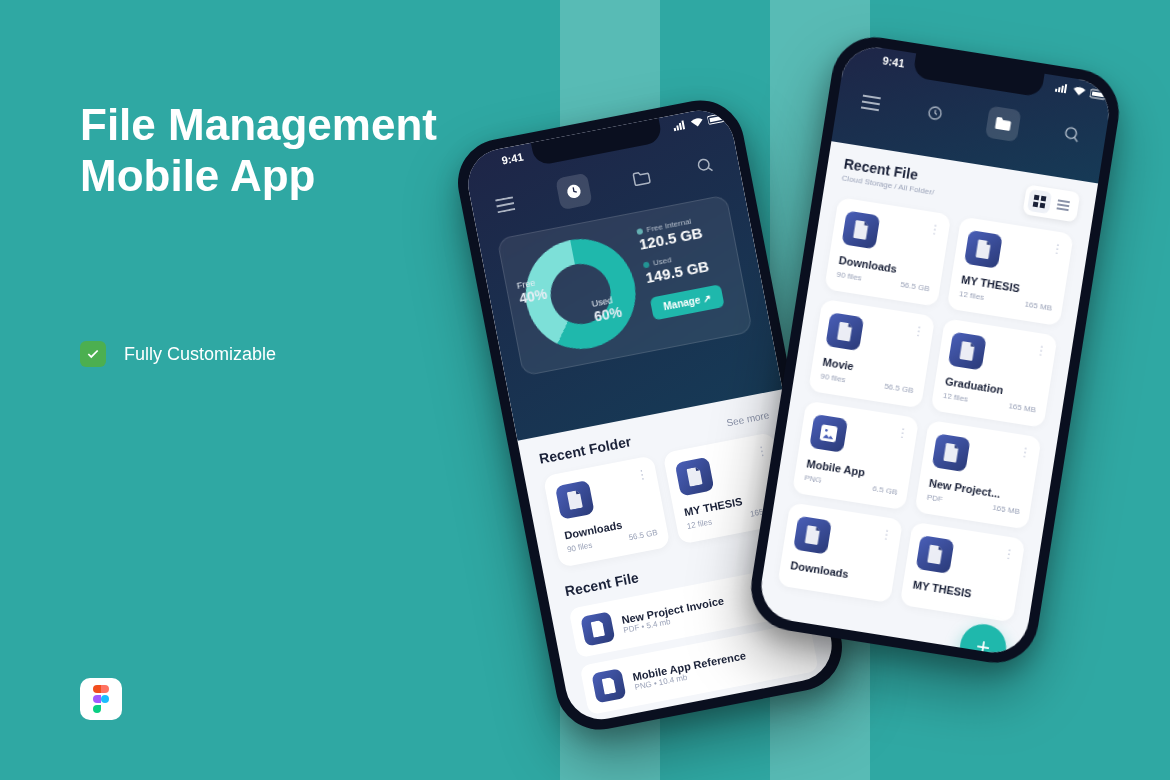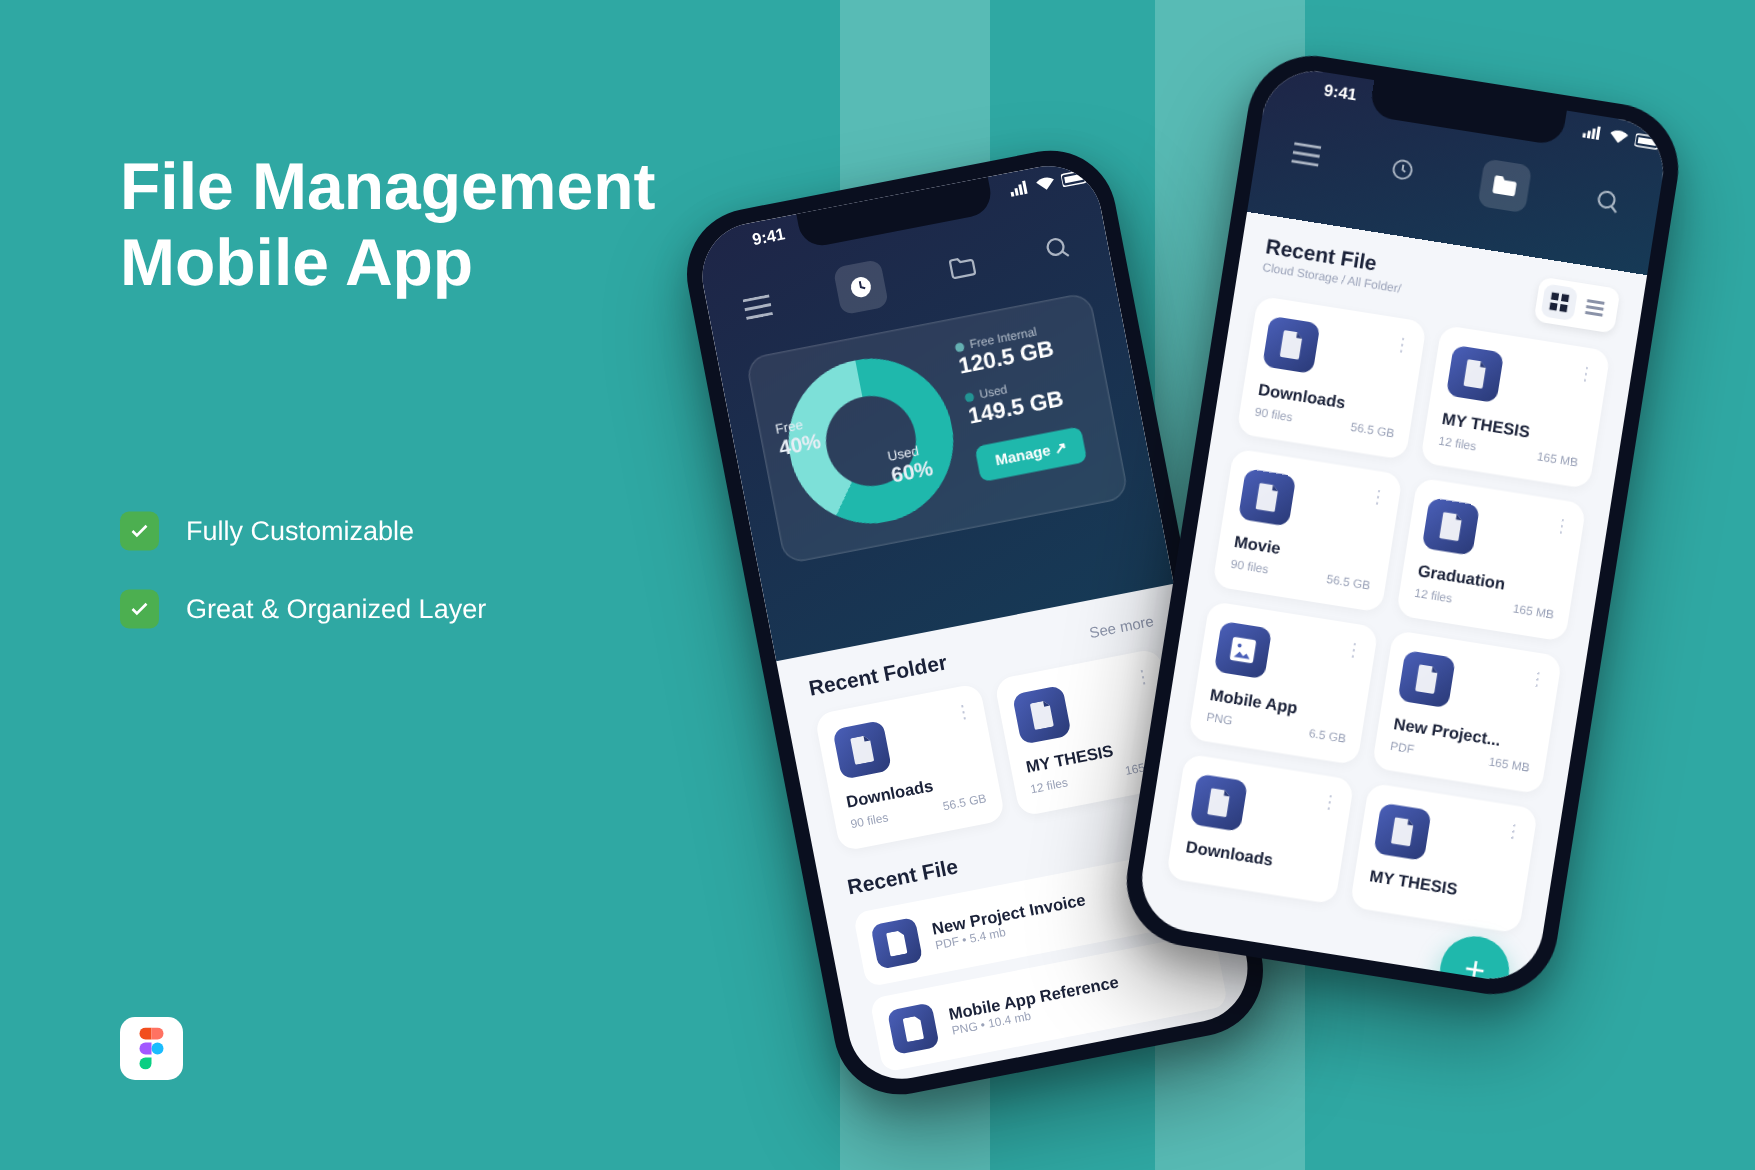--- a/index.html
+++ b/index.html
@@ -321,28 +321,20 @@
   </h1>
   <ul class="features">
     <li class="feature">
       <span class="check">
         <svg viewBox="0 0 24 24" fill="none" stroke="#fff" stroke-width="3">
             <polyline points="20 6 9 17 4 12"></polyline>
           </svg>
       </span>
       <span>Fully Customizable</span>
     </li>
-    <li class="feature">
-      <span class="check">
-        <svg viewBox="0 0 24 24" fill="none" stroke="#fff" stroke-width="3">
-            <polyline points="20 6 9 17 4 12"></polyline>
-          </svg>
-      </span>
-      <span>Great &amp; Organized Layer</span>
-    </li>
   </ul>
 </div>
 
 <div class="figma-badge">
   <svg width="20" height="28" viewBox="0 0 20 28">
     <circle cx="14" cy="14" r="4" fill="#1abcfe"></circle>
     <path d="M6 0h4v8H6a4 4 0 010-8z" fill="#f24e1e"></path>
     <path d="M10 0h4a4 4 0 010 8h-4V0z" fill="#ff7262"></path>
     <path d="M6 10h4v8H6a4 4 0 010-8z" fill="#a259ff"></path>
     <path d="M6 20h4v4a4 4 0 11-4-4z" fill="#0acf83"></path>

